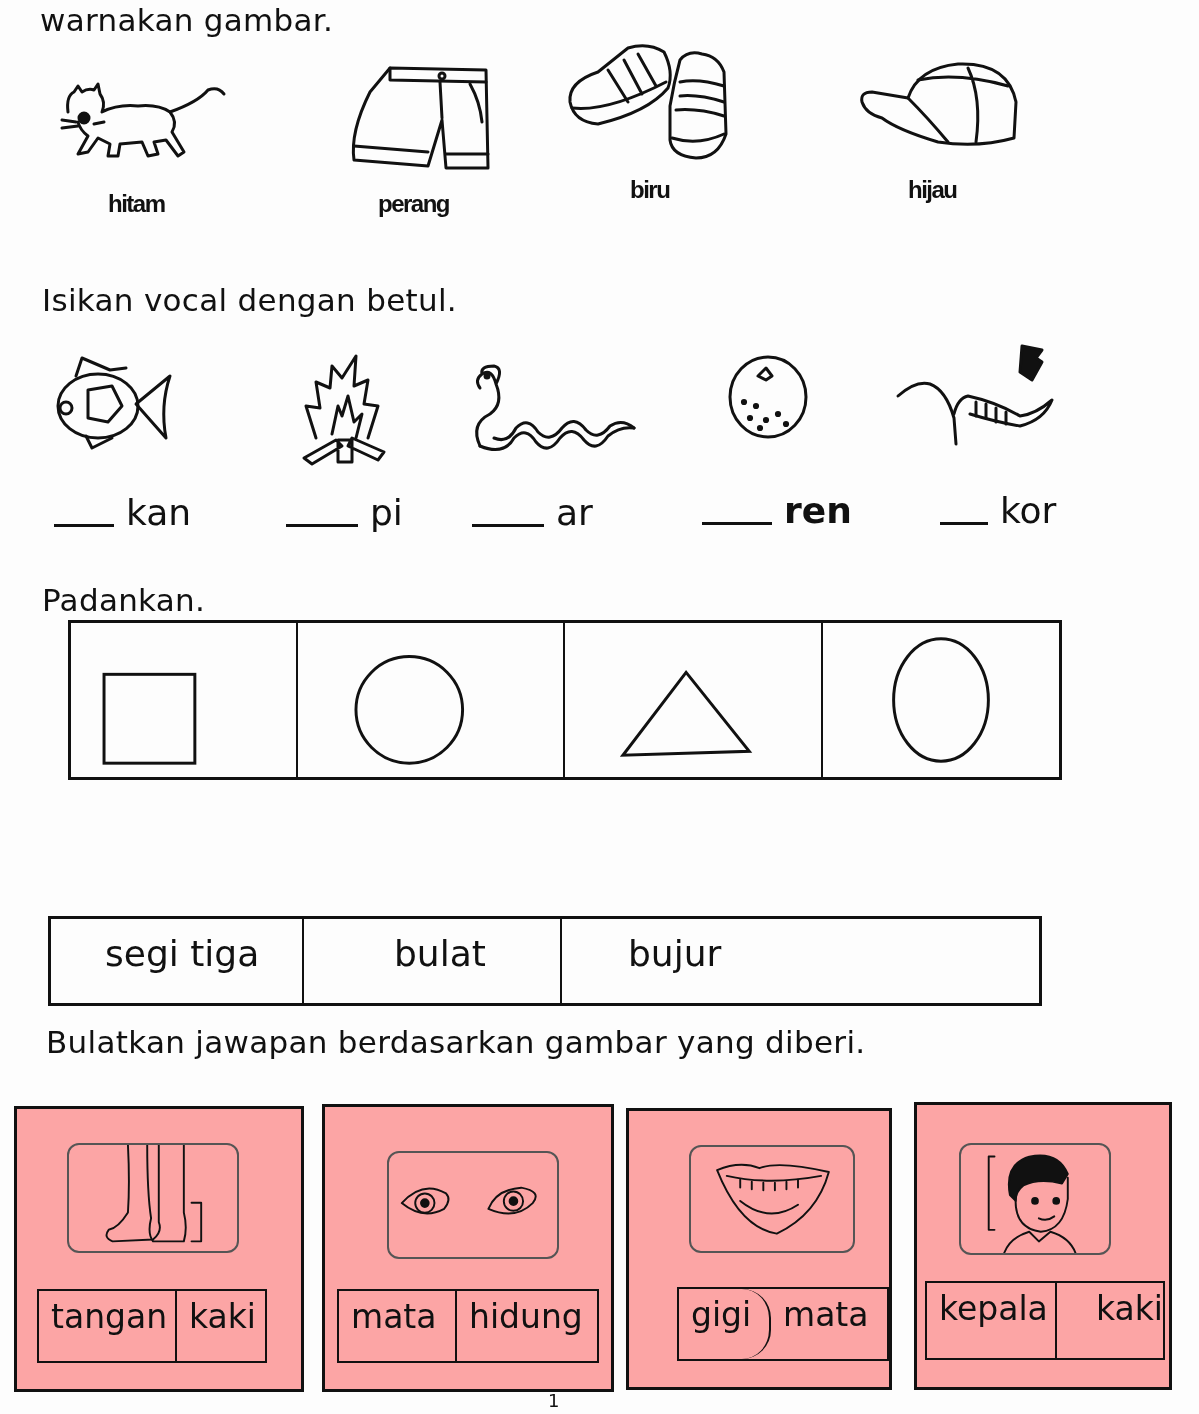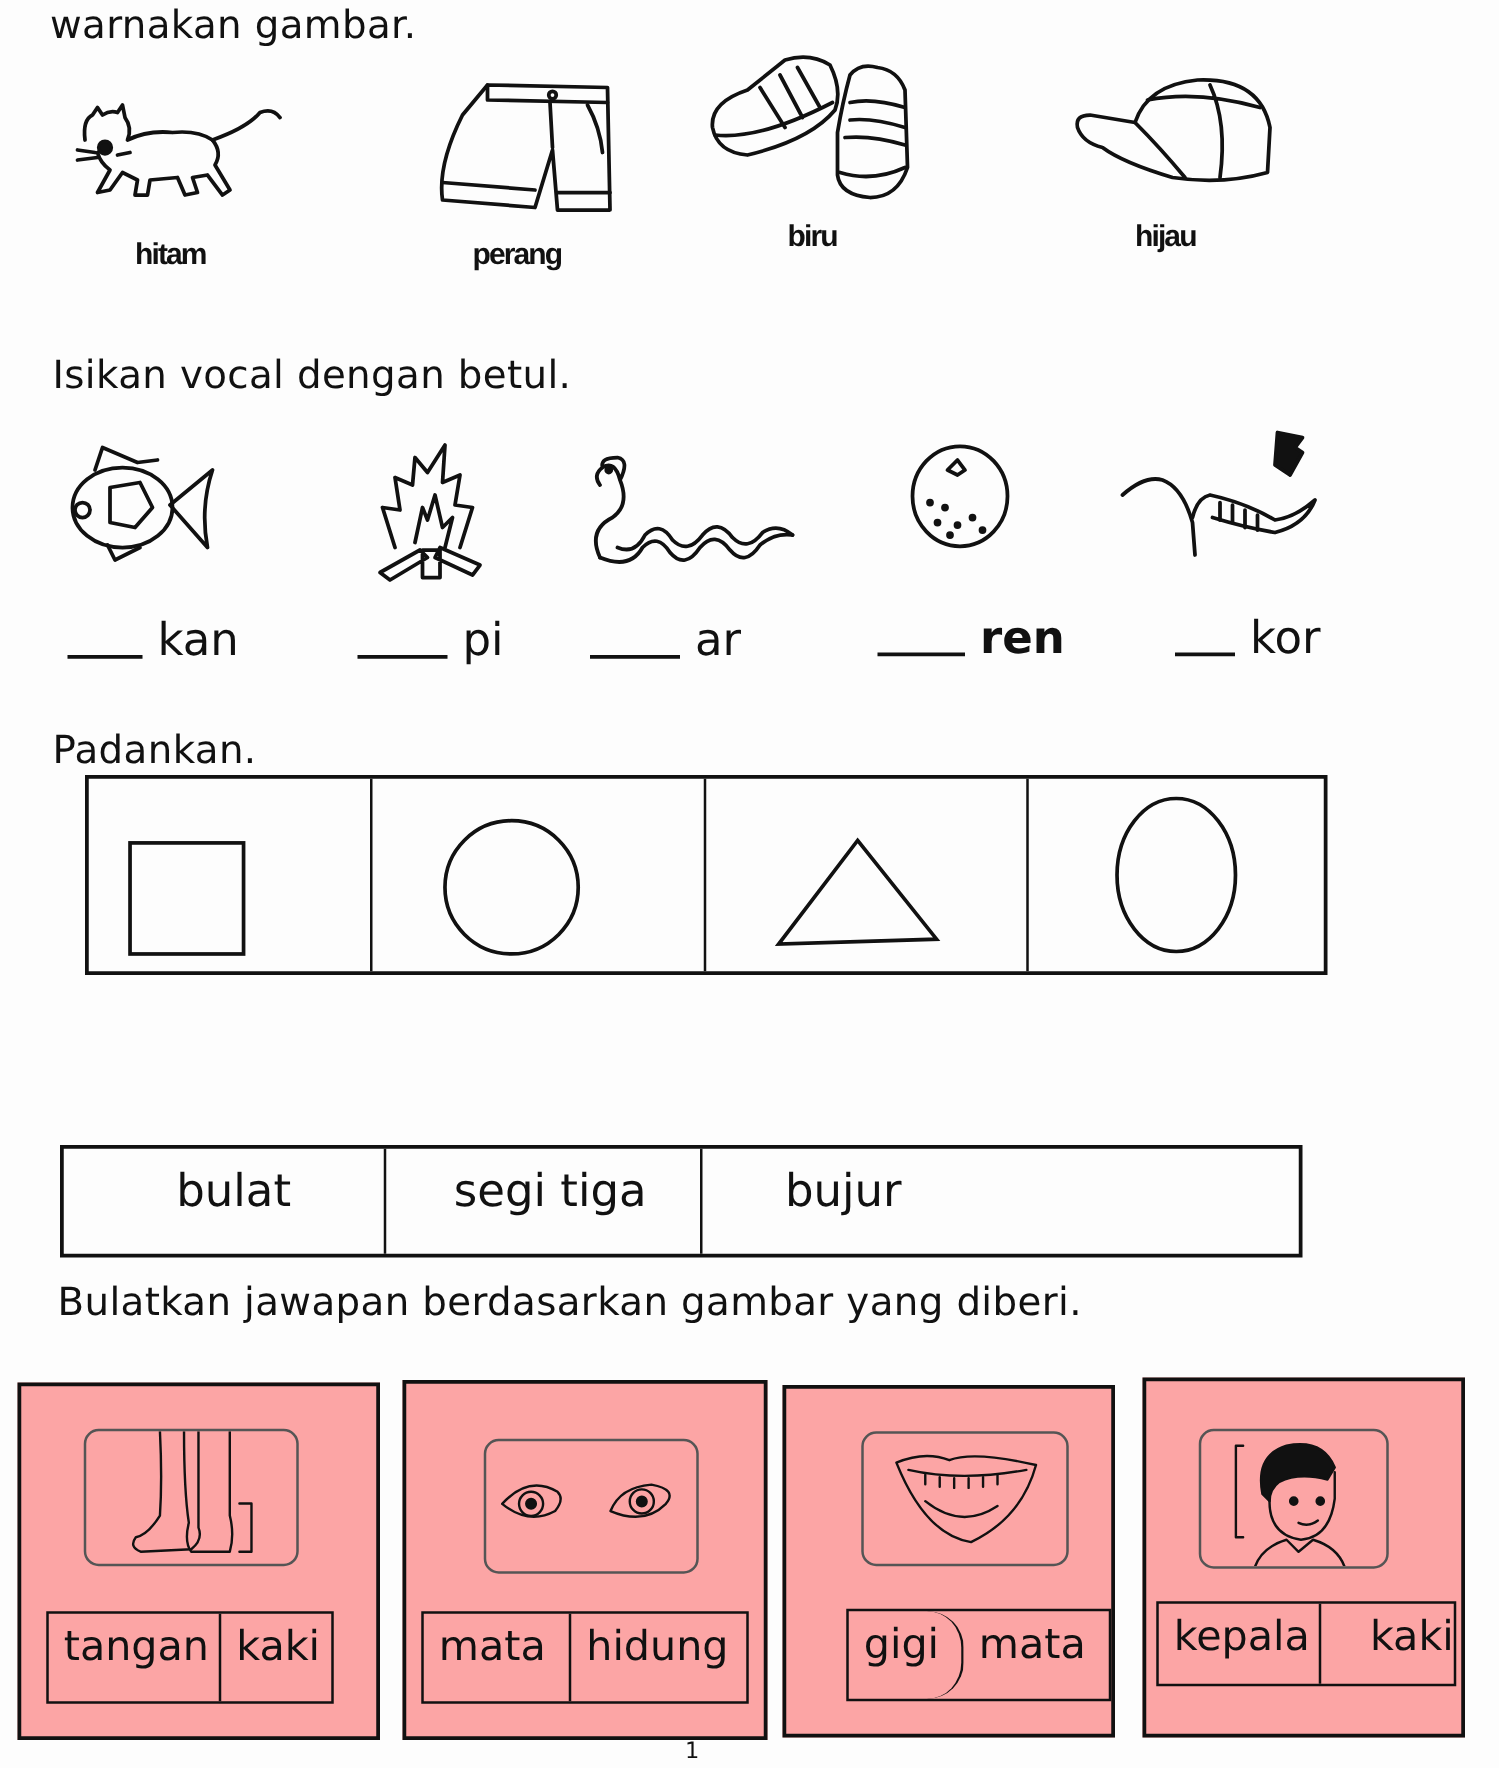--- a/index.html
+++ b/index.html
@@ -172,22 +172,22 @@
       </svg>
   </div>
   <div class="shape-cell" style="flex:1;">
     <svg viewBox="0 0 236 156">
         <ellipse cx="118" cy="78" rx="48" ry="62"></ellipse>
       </svg>
   </div>
 </div>
 
 <div class="name-table">
+  <div class="name-cell" style="width:253px;padding-left:54px;">segi tiga</div>
   <div class="name-cell" style="width:258px;padding-left:90px;">bulat</div>
-  <div class="name-cell" style="width:253px;padding-left:54px;">segi tiga</div>
   <div class="name-cell" style="flex:1;padding-left:66px;">bujur</div>
 </div>
 
 <div class="abs heading" style="left:46px;top:1024px;">Bulatkan jawapan berdasarkan gambar yang diberi.</div>
 
 <div class="card" style="left:14px;top:1106px;width:290px;height:286px;">
   <div class="photo" style="left:50px;top:34px;width:172px;height:110px;">
     <svg viewBox="0 0 172 110">
       <path d="M60 0 Q62 40 60 70 Q50 86 40 88 Q34 96 44 100 L86 98 Q96 90 92 80 L92 0"></path>
       <path d="M80 0 Q80 50 84 76 Q80 92 86 100 L118 100 Q122 86 118 70 L118 0"></path>
@@ -237,19 +237,19 @@
     <svg viewBox="0 0 152 112">
       <path d="M34 12 L28 12 L28 88 L34 88"></path>
       <path class="fill" d="M50 52 Q44 20 70 12 Q100 6 110 30 L104 40 Q80 34 64 42 Q56 48 56 58 Z"></path>
       <path d="M56 54 Q54 86 82 90 Q106 88 110 56 L110 34"></path>
       <circle class="fill" cx="76" cy="58" r="3"></circle>
         <circle class="fill" cx="98" cy="58" r="3"></circle>
       <path d="M80 76 Q88 80 96 74"></path>
       <path d="M44 112 Q50 96 70 90 L80 100 L92 90 Q112 96 118 112"></path>
     </svg>
   </div>
-  <div class="answers" style="left:8px;top:176px;width:240px;height:68px;gap:27px;">
+  <div class="answers" style="left:8px;top:176px;width:240px;height:79px;gap:27px;">
     <div class="answer" style="width:134px;">kepala</div>
     <div class="answer" style="flex:1;">kaki</div>
   </div>
 </div>
 
 <div class="abs" style="left:548px;top:1390px;font-size:18px;">1</div>
 
 </body></html>

